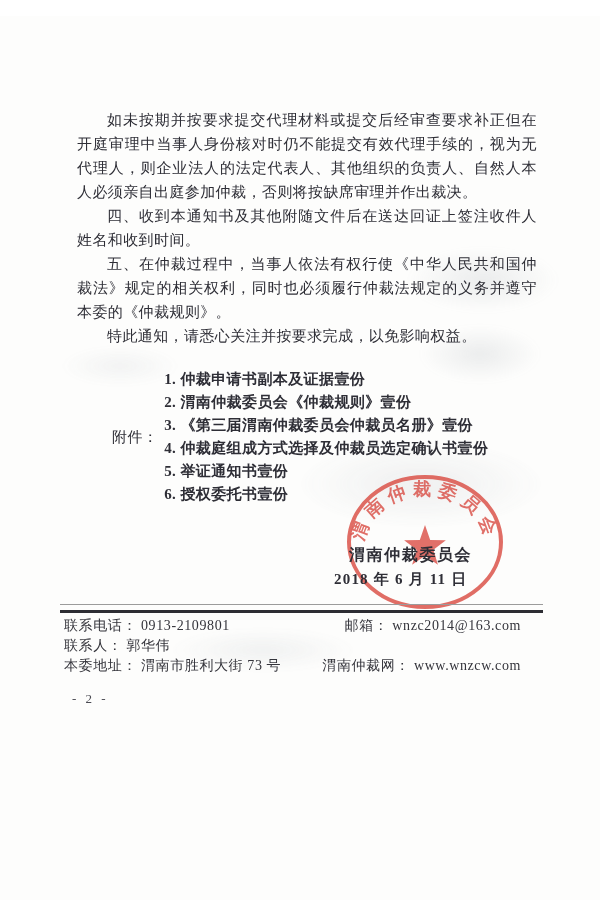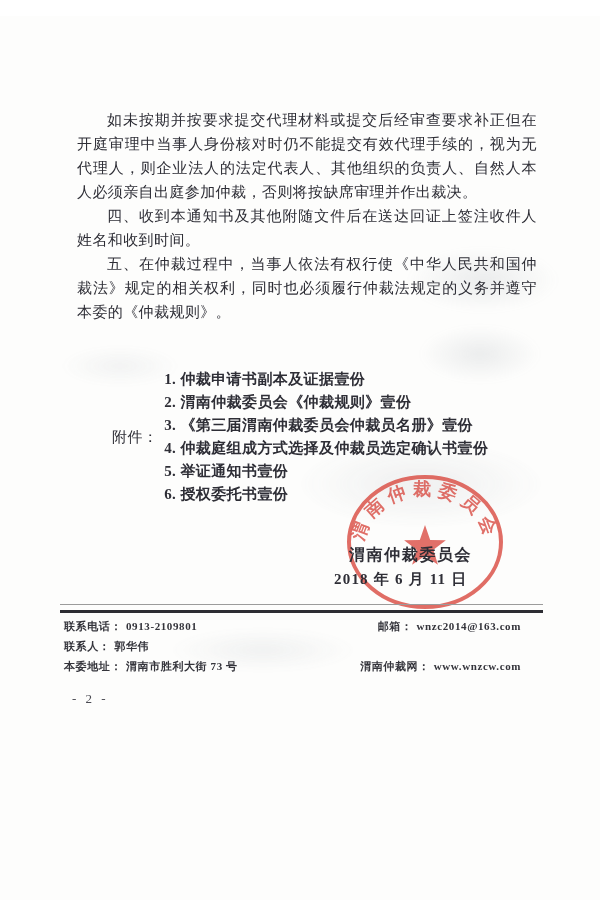--- a/index.html
+++ b/index.html
@@ -31,21 +31,21 @@
   }
   .seal text { font-family:"Liberation Serif","DejaVu Serif",serif; font-weight:bold; }
   .sig-org  { position:absolute; left:349px; top:529px; font-size:16px; letter-spacing:1.6px; font-weight:600; }
   .sig-date { position:absolute; left:334px; top:554px; font-size:15px; letter-spacing:1.2px; font-weight:600; }
   
   .rule-thin  { position:absolute; left:60px; top:588px; width:483px; height:1px; background:#9b9b9b; }
   .rule-thick { position:absolute; left:60px; top:594px; width:483px; height:3px; background:#2d2d33; }
   
   .footer {
     position:absolute; left:64px; top:600px; width:479px;
-    font-size:11px; font-weight:700; color:#34343b; letter-spacing:0.6px;
+    font-size:14px; font-weight:400; color:#34343b; letter-spacing:0.6px;
   }
   .f-row { display:flex; justify-content:space-between; line-height:20px; }
   .f-left { white-space:nowrap; }
   .f-right { white-space:nowrap; padding-right:22px; }
   .f-label { margin-right:4px; }
   .page-number {
     position:absolute; left:72px; top:675px;
     font-size:13px; color:#4a4a52; letter-spacing:3px;
   }
   
@@ -68,20 +68,21 @@
   <div class="smudge s1"></div>
   <div class="smudge s2"></div>
   <div class="smudge s3"></div>
   <div class="smudge s4"></div>
   <div class="smudge s5"></div>
 
   <div class="doc-body">
     <p class="para">如未按期并按要求提交代理材料或提交后经审查要求补正但在开庭审理中当事人身份核对时仍不能提交有效代理手续的，视为无代理人，则企业法人的法定代表人、其他组织的负责人、自然人本人必须亲自出庭参加仲裁，否则将按缺席审理并作出裁决。</p>
     <p class="para">四、收到本通知书及其他附随文件后在送达回证上签注收件人姓名和收到时间。</p>
     <p class="para">五、在仲裁过程中，当事人依法有权行使《中华人民共和国仲裁法》规定的相关权利，同时也必须履行仲裁法规定的义务并遵守本委的《仲裁规则》。</p>
+    <p class="para">特此通知，请悉心关注并按要求完成，以免影响权益。</p>
   </div>
 
   <div class="attachments">
     <span class="att-label">附件：</span>
     <div>
       <div class="att-item">1. 仲裁申请书副本及证据壹份</div>
       <div class="att-item">2. 渭南仲裁委员会《仲裁规则》壹份</div>
       <div class="att-item">3. 《第三届渭南仲裁委员会仲裁员名册》壹份</div>
       <div class="att-item">4. 仲裁庭组成方式选择及仲裁员选定确认书壹份</div>
       <div class="att-item">5. 举证通知书壹份</div>

